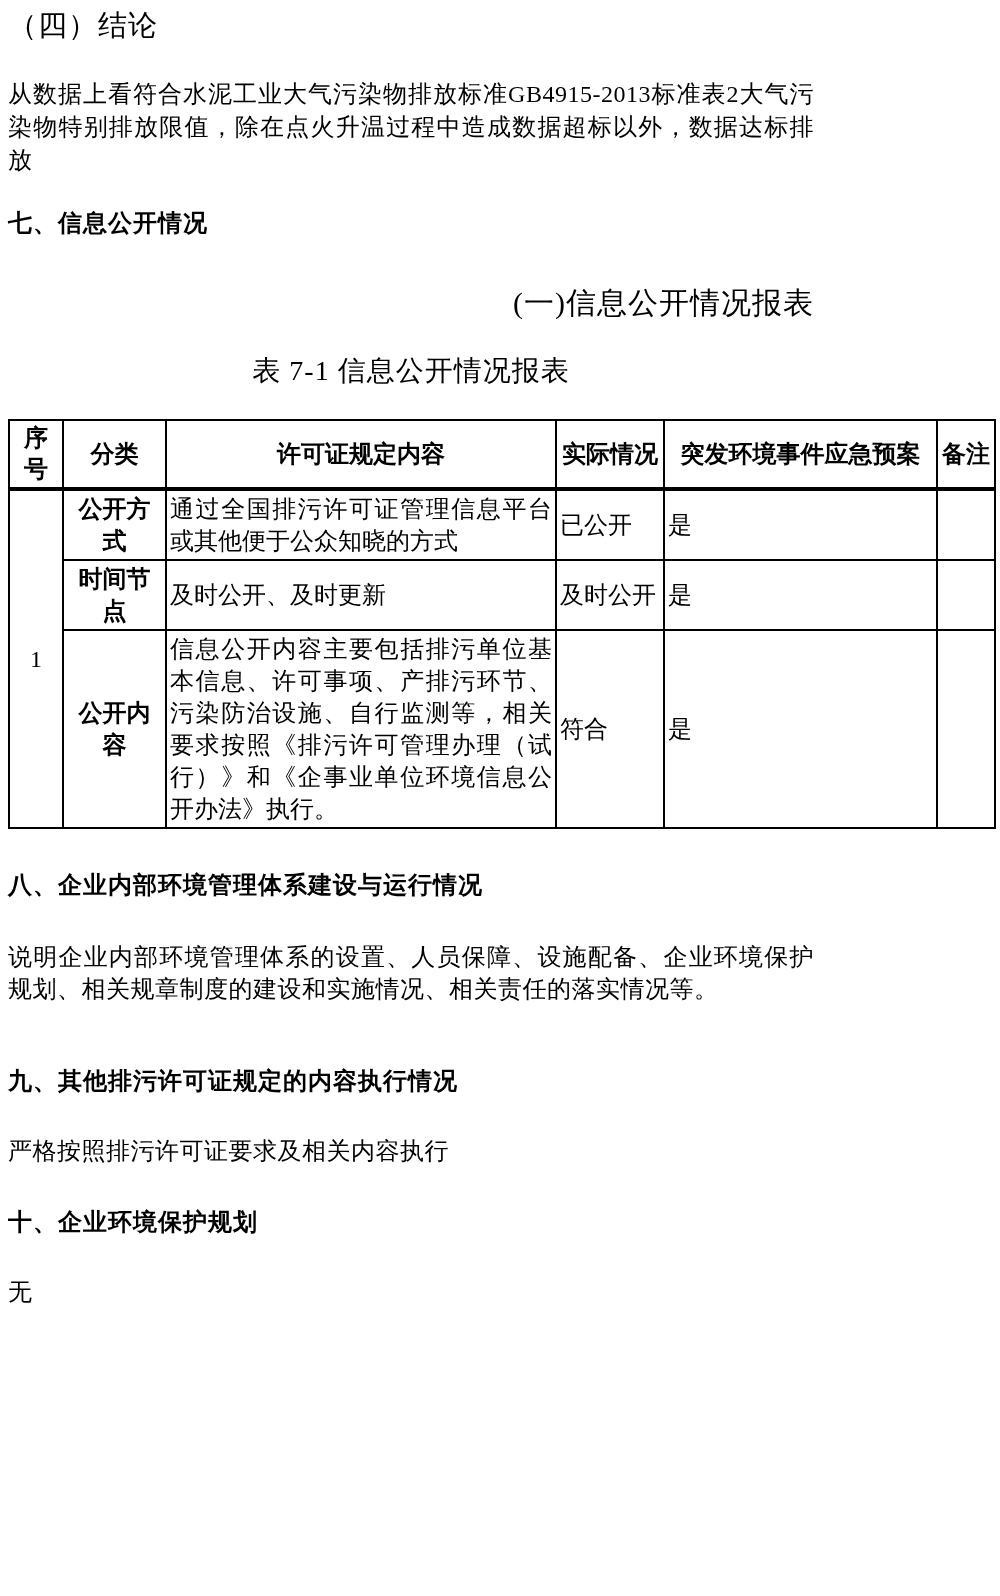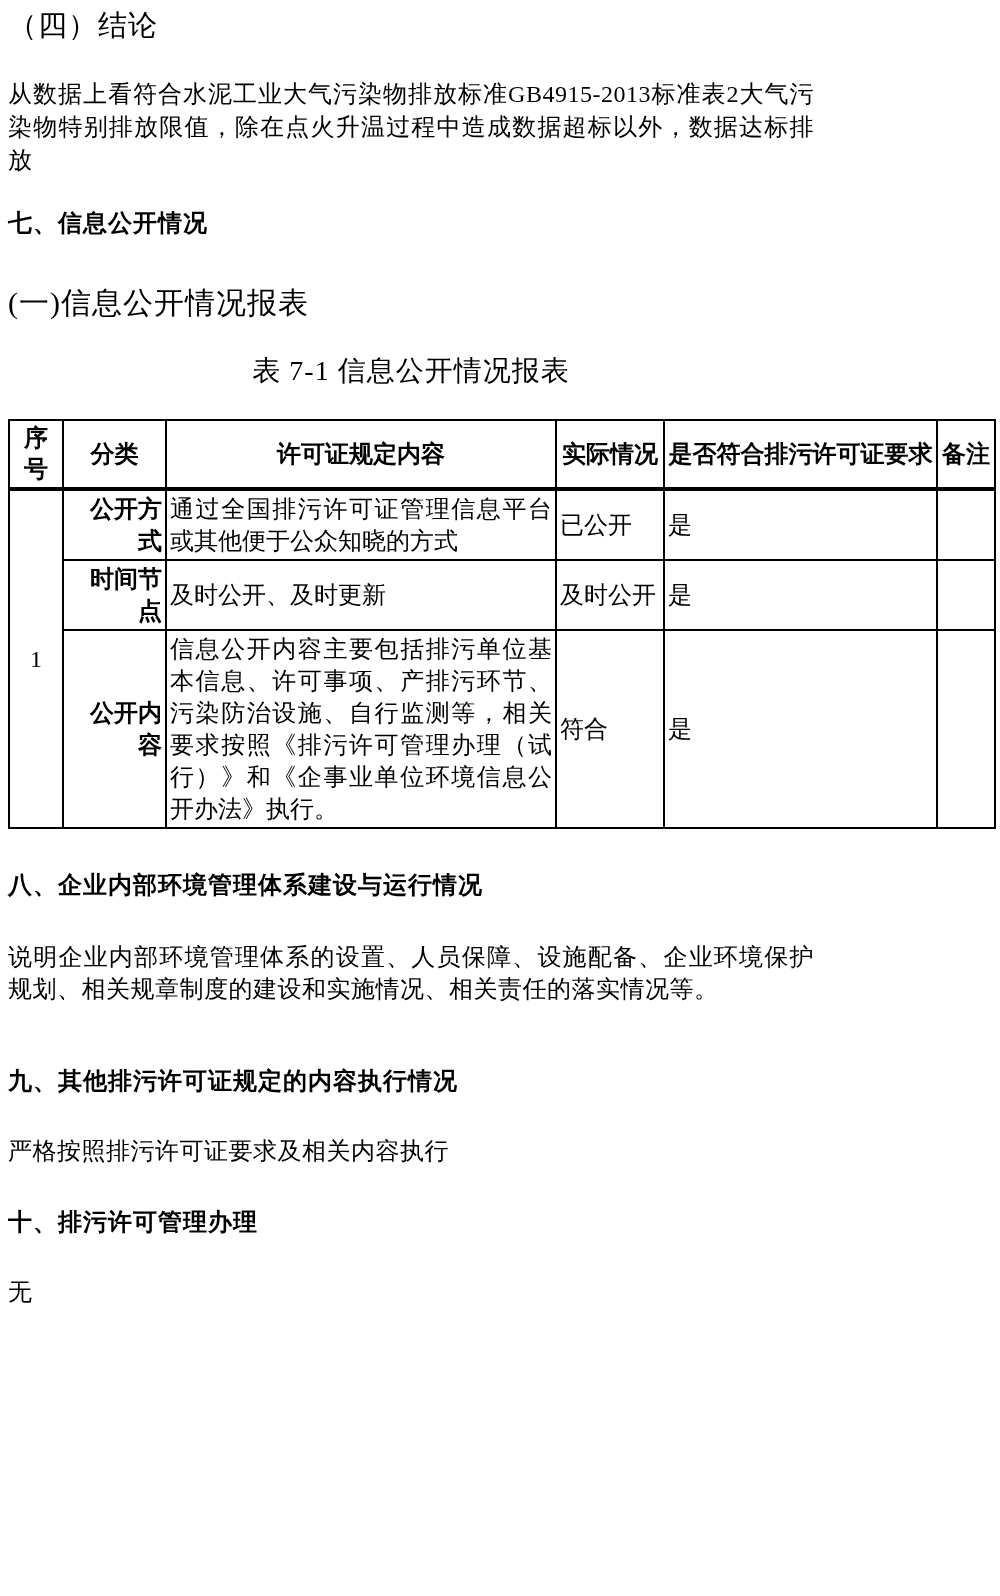--- a/index.html
+++ b/index.html
@@ -40,21 +40,21 @@
     letter-spacing: 0.5px;
   }
   .para-tight { line-height: 32px; }
   .caption {
     font-size: 28px; line-height: 32px;
     text-align: center;
     letter-spacing: 1px;
   }
   .m-p1   { margin-top: 36px; }
   .m-h7   { margin-top: 26px; }
-  .m-sub1 { margin-top: 42px; }
+  .m-sub1 { margin-top: 42px; text-align: right; }
   .m-cap  { margin-top: 34px; }
   .m-tbl  { margin-top: 32px; }
   .m-sub2 { margin-top: 3px; }
   .m-psum { margin-top: 38px; }
   .m-h8   { margin-top: 36px; }
   .m-p8   { margin-top: 36px; }
   .m-h9   { margin-top: 56px; }
   .m-p9   { margin-top: 34px; }
   .m-h10  { margin-top: 34px; }
   .m-p10  { margin-top: 34px; }
@@ -81,21 +81,21 @@
   col.c-no    { width: 54px; }
   col.c-cat   { width: 103px; }
   col.c-req   { width: 390px; }
   col.c-act   { width: 108px; }
   col.c-comp  { width: 273px; }
   col.c-rem   { width: 58px; }
   td.cell-no  { text-align: center; }
   td.cell-cat {
     font-family: Liberation Serif, serif;
     font-weight: bold;
-    text-align: right;
+    text-align: center;
     padding: 2px 1px;
   }
   td.cell-req  { text-align: justify; }
   td.cell-act, td.cell-comp { text-align: left; }
 </style>
 </head>
 <body>
 
 <div class="page">
 
@@ -117,21 +117,21 @@
         <col class="c-act">
         <col class="c-comp">
         <col class="c-rem">
     </colgroup>
     <thead>
       <tr>
         <th>序号</th>
         <th>分类</th>
         <th>许可证规定内容</th>
         <th>实际情况</th>
-        <th>是否符合排污许可证要求</th>
+        <th>突发环境事件应急预案</th>
         <th>备注</th>
       </tr>
     </thead>
     <tbody>
       <tr>
         <td class="cell-no" rowspan="3">1</td>
         <td class="cell-cat">公开方式</td>
         <td class="cell-req">通过全国排污许可证管理信息平台或其他便于公众知晓的方式</td>
         <td class="cell-act">已公开</td>
         <td class="cell-comp">是</td>
@@ -157,17 +157,17 @@
 
 
   <div class="h-chapter m-h8">八、企业内部环境管理体系建设与运行情况</div>
 
   <p class="para para-tight m-p8">说明企业内部环境管理体系的设置、人员保障、设施配备、企业环境保护规划、相关规章制度的建设和实施情况、相关责任的落实情况等。</p>
 
   <div class="h-chapter m-h9">九、其他排污许可证规定的内容执行情况</div>
 
   <p class="para m-p9">严格按照排污许可证要求及相关内容执行</p>
 
-  <div class="h-chapter m-h10">十、排污许可管理办理</div>
+  <div class="h-chapter m-h10">十、企业环境保护规划</div>
 
   <p class="para m-p10">无</p>
 
 </div>
 
 </body></html>

